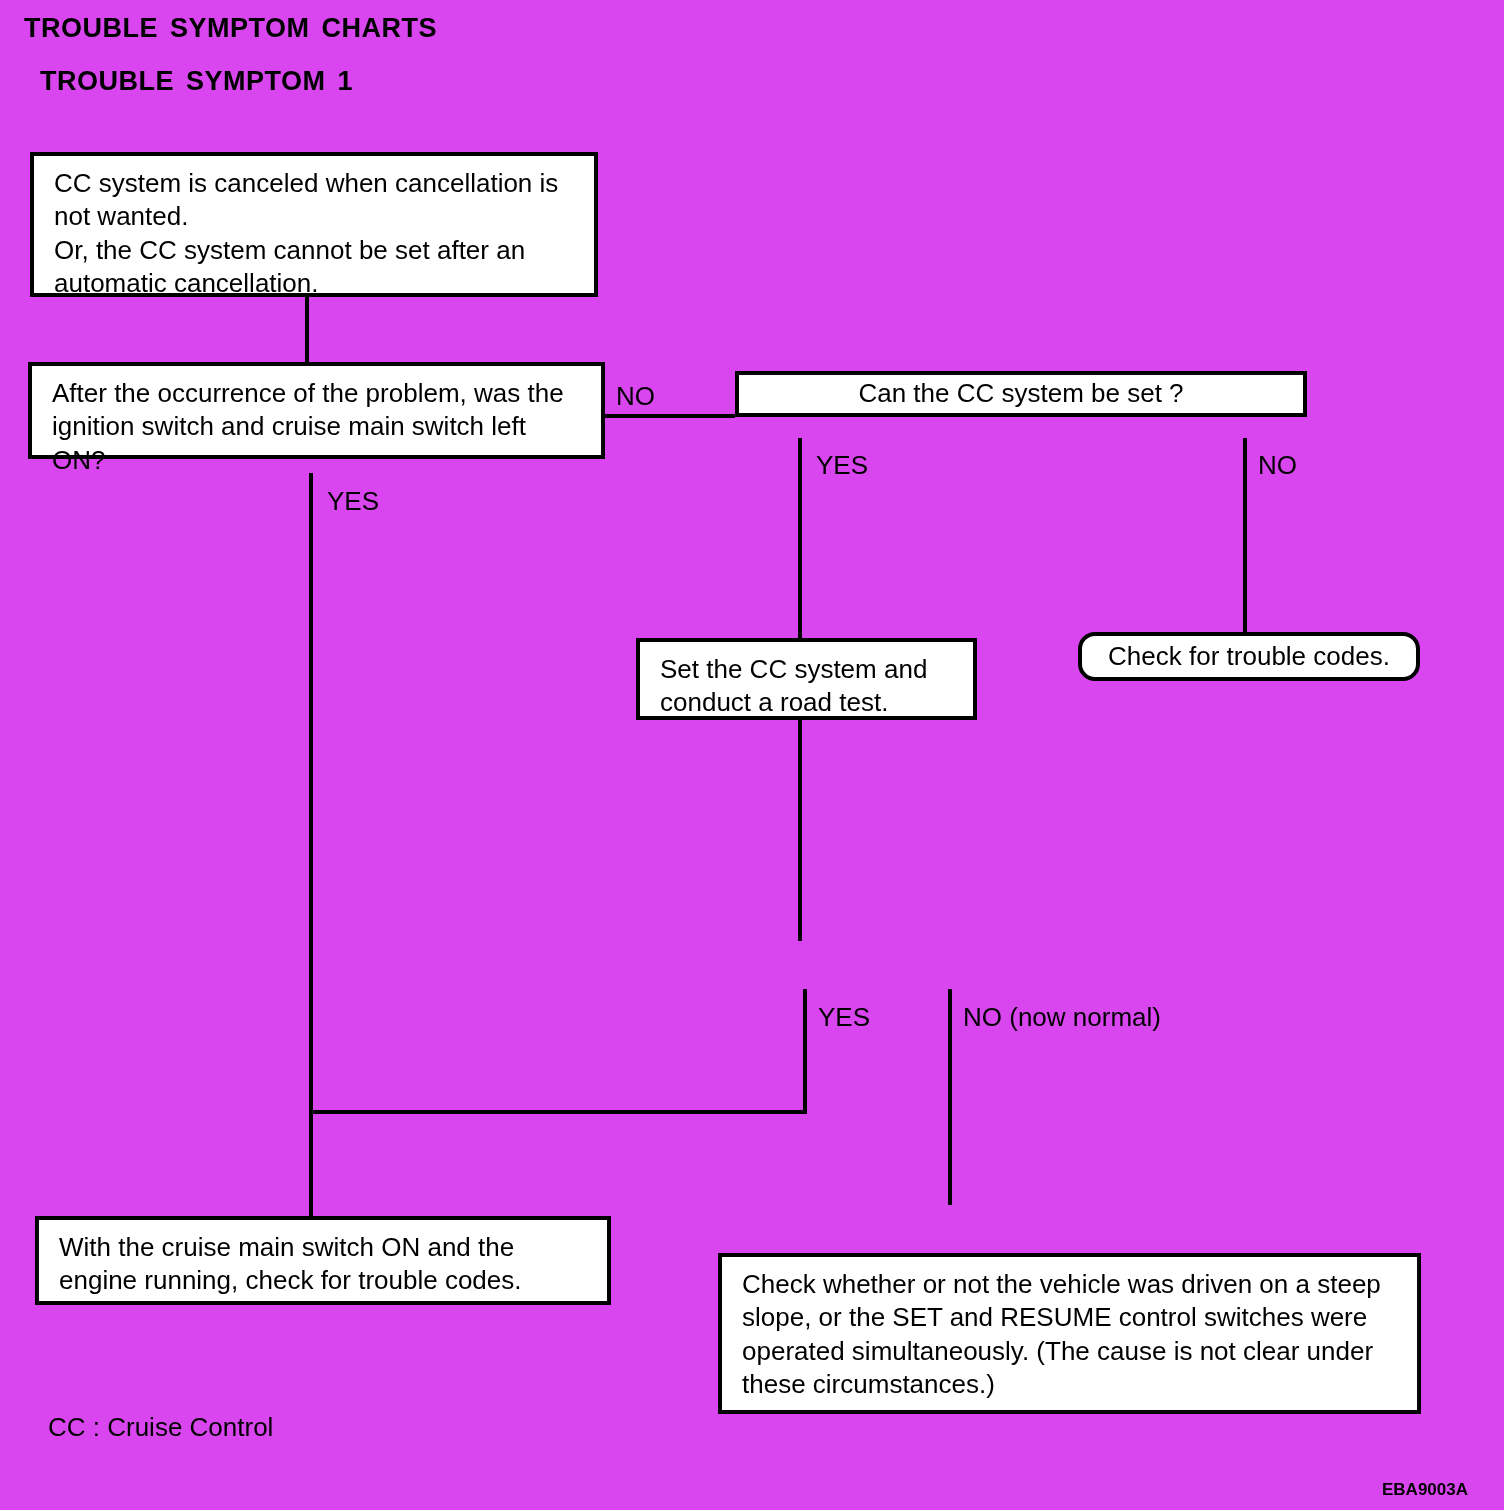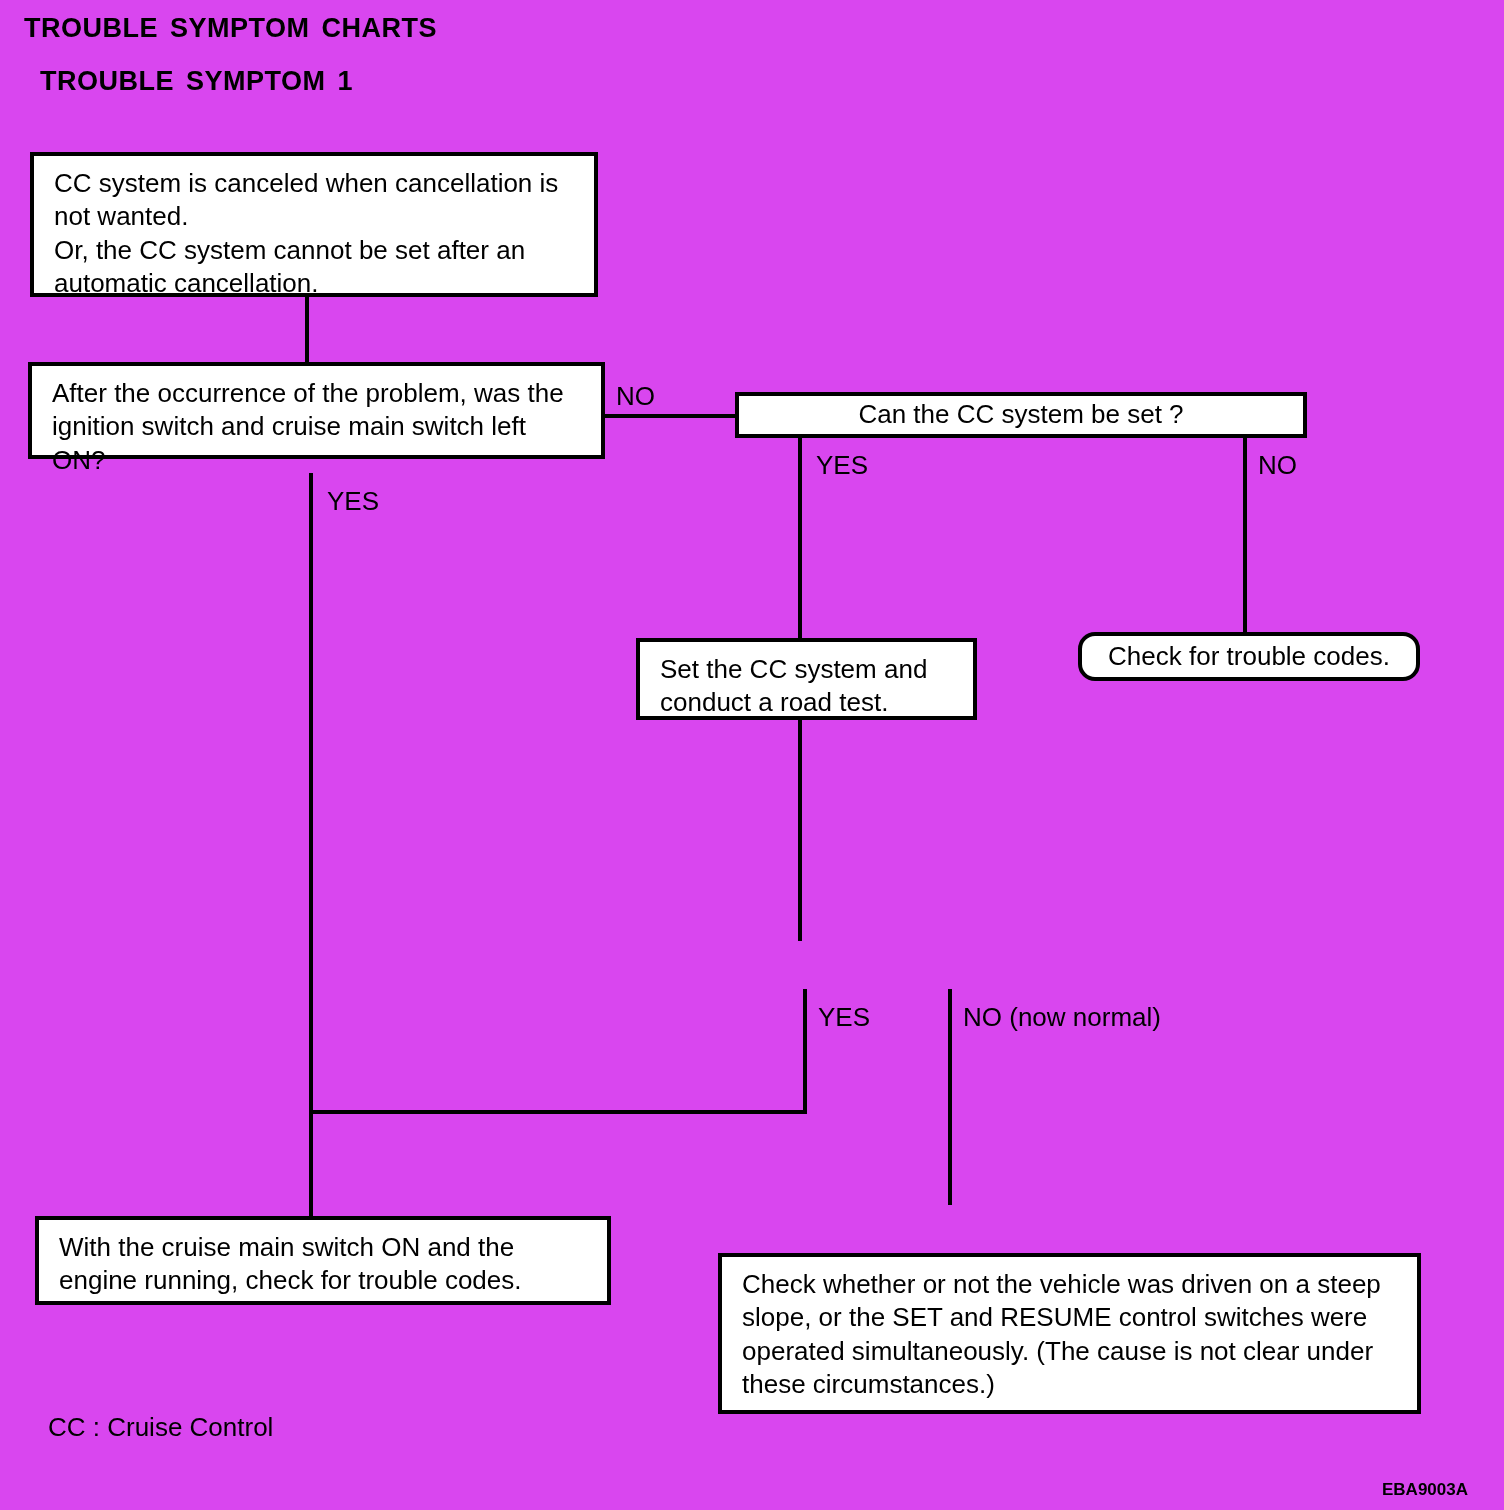--- a/index.html
+++ b/index.html
@@ -74,21 +74,21 @@
 
   <div class="node pad" style="left:30px; top:152px; width:568px; height:145px;">CC system is canceled when cancellation is
 not wanted.
 Or, the CC system cannot be set after an
 automatic cancellation.</div>
 
   <div class="node pad" style="left:28px; top:362px; width:577px; height:97px;">After the occurrence of the problem, was the
 ignition switch and cruise main switch left
 ON?</div>
 
-  <div class="node center" style="left:735px; top:392px; width:572px; height:46px;">Can the CC system be set ?</div>
+  <div class="node center" style="left:735px; top:371px; width:572px; height:46px;">Can the CC system be set ?</div>
 
   <div class="node pad" style="left:636px; top:638px; width:341px; height:82px;">Set the CC system and
 conduct a road test.</div>
 
   <div class="node center" style="left:1078px; top:632px; width:342px; height:49px;border-radius:17px;">Check for trouble codes.</div>
 
 
   <div class="node pad" style="left:35px; top:1216px; width:576px; height:89px;">With the cruise main switch ON and the
 engine running, check for trouble codes.</div>
 

